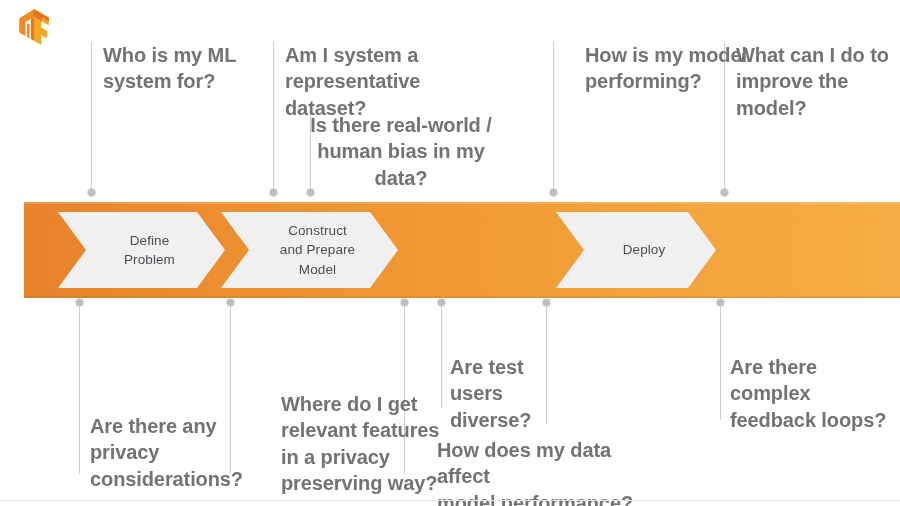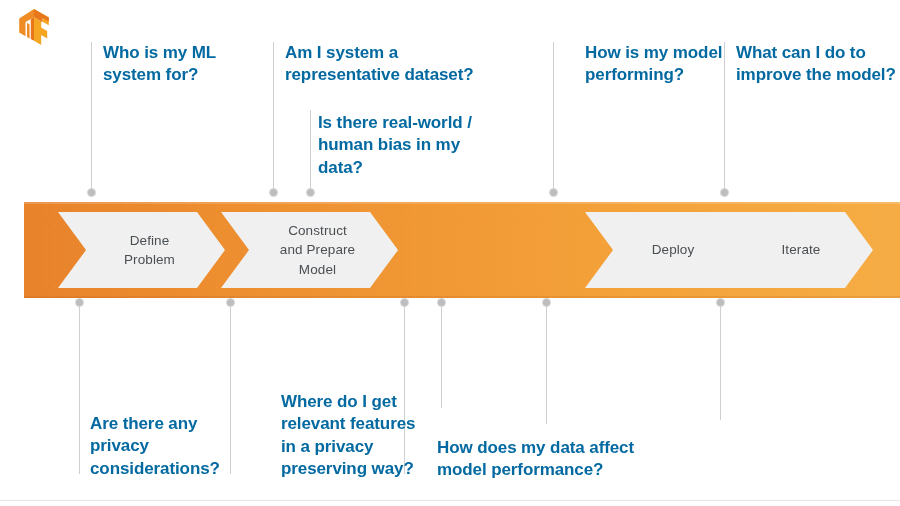--- a/index.html
+++ b/index.html
@@ -23,24 +23,24 @@
     position:absolute; left:50%; width:9px; height:9px;
     margin-left:-4.5px; border-radius:50%;
     background:#bdbdbd; border:1px solid #d8d8d8;
   }
   .connector.down .dot { bottom:-4.5px; }
   .connector.up   .dot { top:-4.5px; }
 
   
   .q {
     position:absolute;
-    font-size:17px;
+    font-size:20px;
     font-weight:700;
     line-height:1.32;
-    color:#0369a1;
+    color:#737373;
     letter-spacing:-0.1px;
     white-space:pre-line;
   }
 
   
   .bar {
     position:absolute; left:0; top:202px; width:900px; height:96px;
     background:linear-gradient(90deg,#e8822b 0%,#ec8c2e 18%,#f09734 42%,#f4a23a 68%,#f6ad45 100%);
     margin-left:24px;
   }
@@ -115,21 +115,21 @@
     <span class="dot"></span>
   </div>
   <div class="connector down" style="left:724px; top:42px; height:150px;">
     <span class="dot"></span>
   </div>
 
   <div class="q" style="left:103px; top:42px; width:170px;">Who is my ML
 system for?</div>
   <div class="q" style="left:285px; top:42px; width:215px;">Am I system a
 representative dataset?</div>
-  <div class="q" style="left:318px; top:112px; width:190px;">Is there real-world /
+  <div class="q" style="left:306px; top:112px; width:190px;text-align:center;">Is there real-world /
 human bias in my
 data?</div>
   <div class="q" style="left:585px; top:42px; width:165px;">How is my model
 performing?</div>
   <div class="q" style="left:736px; top:42px; width:175px;">What can I do to
 improve the model?</div>
 
   <div class="bar">
     <div class="texture"></div>
     <div class="topline"></div>
@@ -138,25 +138,22 @@
     <div class="steps">
       <div class="step first" style="left:34px; width:167px;">
         <span class="step-label">Define
 Problem</span>
       </div>
       <div class="step" style="left:197px; width:177px;">
         <span class="step-label">Construct
 and Prepare
 Model</span>
       </div>
-      <div class="step" style="left:561px; width:160px;justify-content:center;">
+      <div class="step" style="left:532px; width:160px;justify-content:center;">
         <span class="step-label">Deploy</span>
-      </div>
-      <div class="step" style="left:689px; width:160px;">
-        <span class="step-label">Iterate</span>
       </div>
     </div>
   </div>
 
   <div class="connector up" style="left:79px; top:302px; height:172px;">
     <span class="dot"></span>
   </div>
   <div class="connector up" style="left:230px; top:302px; height:172px;">
     <span class="dot"></span>
   </div>
@@ -175,16 +172,22 @@
 
   <div class="q" style="left:90px; top:413px; width:150px;">Are there any
 privacy
 considerations?</div>
   <div class="q" style="left:240px; top:391px; width:160px;margin-left:41px;">Where do I get
 relevant features
 in a privacy
 preserving way?</div>
   <div class="q" style="left:413px; top:437px; width:215px;margin-left:24px;">How does my data affect
 model performance?</div>
+  <div class="q" style="left:450px; top:354px; width:105px;">Are test
+users
+diverse?</div>
+  <div class="q" style="left:730px; top:354px; width:165px;">Are there
+complex
+feedback loops?</div>
 
   <div class="footer-rule"></div>
 
 </div>
 
 </body></html>

